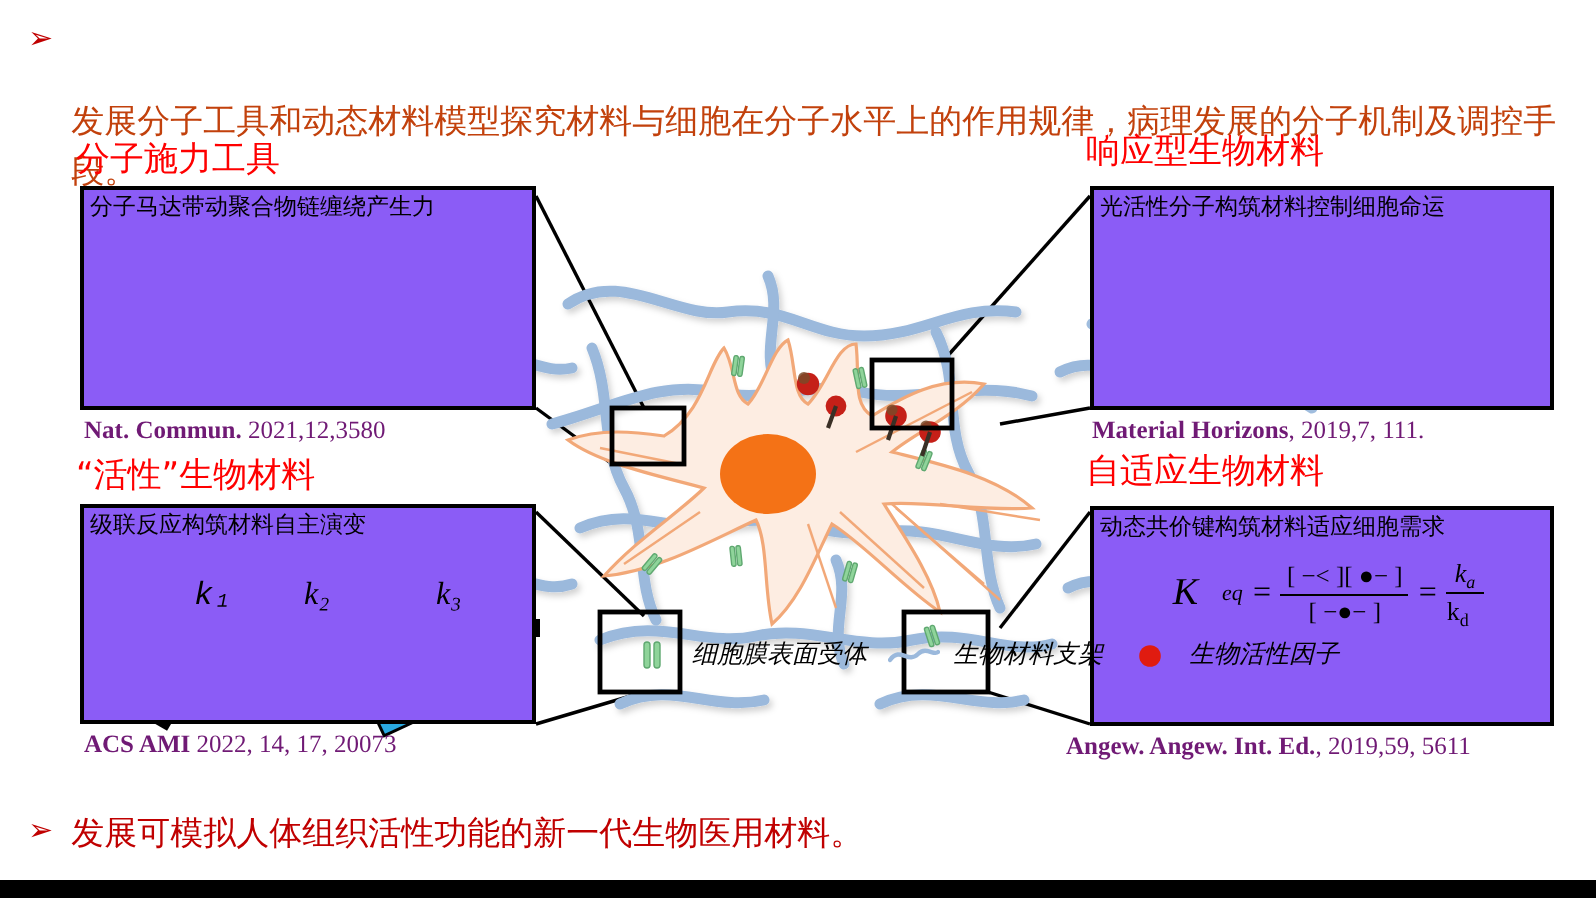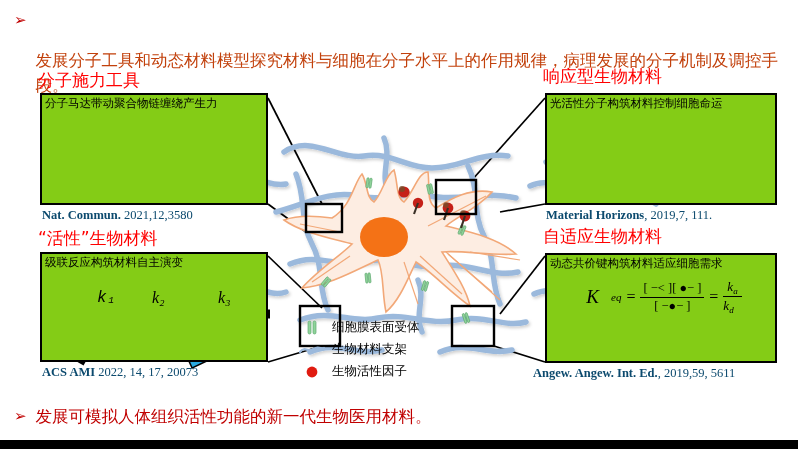--- a/index.html
+++ b/index.html
@@ -93,21 +93,21 @@
   }
   #heading-tl { left: 38px; top: 14px; }
   #heading-bl { left: 38px; top: 172px; }
   #heading-tr { left: 543px; top: 10px; }
   #heading-br { left: 543px; top: 170px; }
 
   
   .panel-box {
     position: absolute;
     border: 2.5px solid #000000;
-    background: #84cc16;
+    background: #8b5cf6;
     box-sizing: border-box;
     overflow: hidden;
   }
   #panel-tl { left: 40px; top: 37px; width: 228px; height: 112px; }
   #panel-bl { left: 40px; top: 196px; width: 228px; height: 110px; }
   #panel-tr { left: 545px; top: 37px; width: 232px; height: 112px; }
   #panel-br { left: 545px; top: 197px; width: 232px; height: 110px; }
 
   .panel-caption {
     position: absolute;
@@ -119,38 +119,38 @@
     white-space: nowrap;
     line-height: 15px;
     z-index: 5;
   }
 
   
   .citation {
     position: absolute;
     font-family: "Liberation Serif", "DejaVu Serif", serif;
     font-size: 12.5px;
-    color: #0c4a6e;
+    color: #701a75;
     white-space: nowrap;
     line-height: 15px;
   }
   .citation .jname { font-weight: bold; }
   #cite-tl { left: 42px; top: 152px; }
   #cite-bl { left: 42px; top: 309px; }
   #cite-tr { left: 546px; top: 152px; }
   #cite-br { left: 533px; top: 310px; }
 
   
   #legend {
     position: absolute;
-    left: 292px;
+    left: 306px;
     top: 262px;
     display: flex;
-    flex-direction: column;
     gap: 3px;
+    font-style: italic;
   }
   .legend-row {
     display: flex;
     align-items: center;
     height: 19px;
   }
   .legend-glyph {
     width: 40px;
     display: flex;
     align-items: center;
@@ -532,21 +532,21 @@
       <span style="font-size:16px;margin:0 5px;">=</span>
       <span style="display:inline-flex;flex-direction:column;align-items:center;">
         <span style="font-size:12.5px;border-bottom:1.4px solid #000;padding:0 3px 1px;">[ −&lt; ][ ●− ]</span>
         <span style="font-size:12.5px;padding-top:1px;">[ −●− ]</span>
       </span>
       <span style="font-size:16px;margin:0 5px;">=</span>
       <span style="display:inline-flex;flex-direction:column;align-items:flex-start;">
         <span style="font-size:13px;font-style:italic;border-bottom:1.4px solid #000;padding:0 4px 0;">
           <span>k</span><span style="font-size:9px;vertical-align:-3px;">a</span>
         </span>
-        <span style="font-size:13px;font-style:italic;padding-top:1px;">
+        <span style="font-size:13px;padding-top:1px;">
           <span>k</span><span style="font-size:9px;vertical-align:-3px;">d</span>
         </span>
       </span>
     </div>
   </div>
 
   <div style="position:absolute;left:85px;top:233px;font-family:Liberation Mono, monospace;font-style:italic;font-size:16px;margin-left:12px;">k₁</div>
   <div style="position:absolute;left:152px;top:233px;font-family:'Liberation Serif',serif;font-style:italic;font-size:16px;">k₂</div>
   <div style="position:absolute;left:218px;top:233px;font-family:'Liberation Serif',serif;font-style:italic;font-size:16px;">k₃</div>
 

